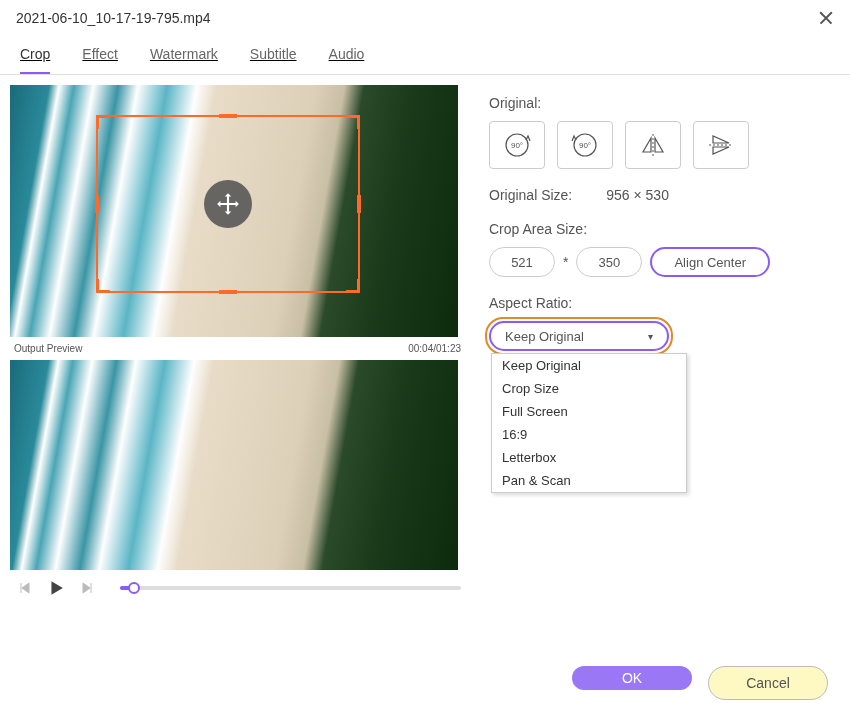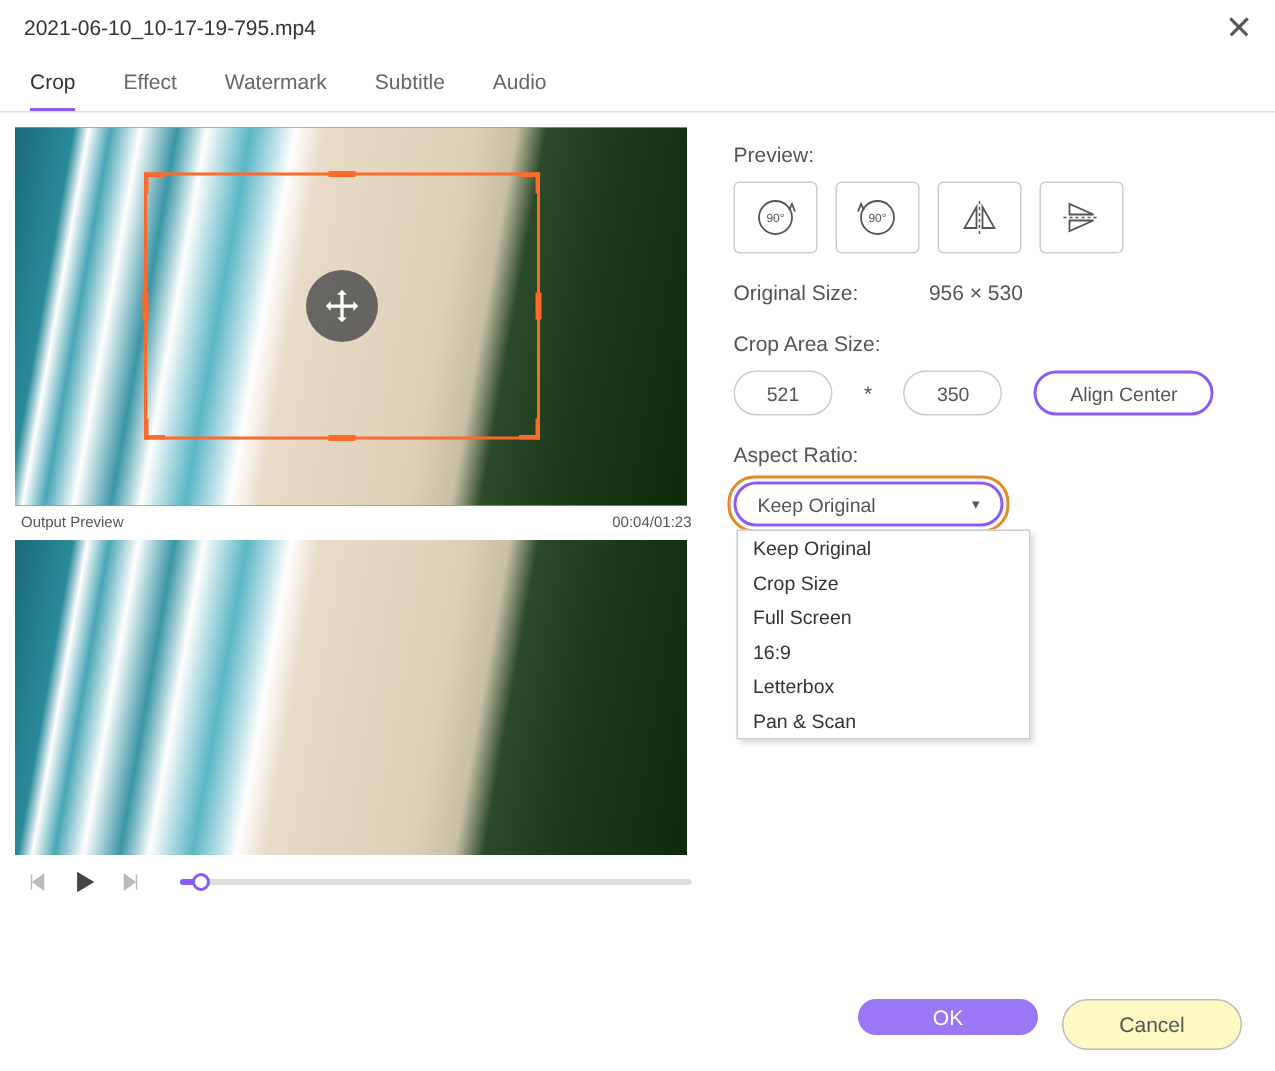--- a/index.html
+++ b/index.html
@@ -5,21 +5,21 @@
 * { margin: 0; padding: 0; box-sizing: border-box; font-family: -apple-system, BlinkMacSystemFont, "Segoe UI", Arial, sans-serif; }
 body { background: #fff; width: 850px; height: 714px; overflow: hidden; }
 
 .titlebar { display: flex; align-items: center; justify-content: space-between; padding: 8px 16px; height: 36px; }
 .title-text { font-size: 14px; color: #333; }
 .close-x { width: 16px; height: 16px; cursor: pointer; position: relative; }
 .close-x::before, .close-x::after { content: ''; position: absolute; width: 16px; height: 1.5px; background: #555; top: 7px; left: 0; }
 .close-x::before { transform: rotate(45deg); }
 .close-x::after { transform: rotate(-45deg); }
 
-.tabs { display: flex; gap: 32px; padding: 10px 20px 0; border-bottom: 1px solid #e0e0e0; }
+.tabs { display: flex; gap: 32px; padding: 10px 20px 0; border-bottom: 1px solid #e0e0e0; text-decoration: underline; }
 .tab { font-size: 14px; color: #666; padding-bottom: 10px; cursor: pointer; border-bottom: 2px solid transparent; }
 .tab.active { color: #333; border-bottom-color: #8a5cf5; font-weight: 500; }
 
 .content { display: flex; }
 .left { width: 465px; padding: 10px 0 0 10px; }
 .right { flex: 1; padding: 14px 20px 0 24px; font-size: 14px; color: #555; }
 
 .video-frame { position: relative; width: 448px; height: 252px; background: #333; overflow: hidden; }
 .beach { position: absolute; inset: 0; background:
   linear-gradient(100deg,
@@ -55,21 +55,21 @@
 .controls { display: flex; align-items: center; gap: 12px; padding: 8px 4px; }
 .ctrl-btn { width: 20px; height: 20px; display: flex; align-items: center; justify-content: center; cursor: pointer; }
 .slider { flex: 1; height: 4px; background: #ddd; border-radius: 2px; position: relative; margin-left: 10px; }
 .slider-fill { position: absolute; left: 0; top: 0; height: 100%; width: 4%; background: #8a5cf5; border-radius: 2px; }
 .slider-thumb { position: absolute; left: 4%; top: 50%; transform: translate(-50%,-50%); width: 12px; height: 12px; background: #fff; border: 2px solid #8a5cf5; border-radius: 50%; }
 
 .section-label { margin: 6px 0 10px; color: #555; }
 .rot-buttons { display: flex; gap: 12px; margin-bottom: 18px; }
 .rot-btn { width: 56px; height: 48px; border: 1px solid #ccc; border-radius: 4px; display: flex; align-items: center; justify-content: center; cursor: pointer; }
 
-.row { display: flex; align-items: center; gap: 21px; margin: 4px 0 18px; }
+.row { display: flex; align-items: center; gap: 8px; margin: 4px 0 18px; }
 .field { width: 66px; height: 30px; border: 1px solid #ccc; border-radius: 15px; text-align: center; font-size: 13px; color: #555; }
 .align-btn { height: 30px; padding: 0 22px; border: 2px solid #8a5cf5; border-radius: 15px; background: #fff; color: #555; font-size: 13px; cursor: pointer; }
 
 .aspect-dd { position: relative; width: 180px; }
 .aspect-sel { width: 100%; height: 30px; border: 2px solid #8a5cf5; border-radius: 15px; padding: 0 14px; font-size: 13px; color: #555; display: flex; align-items: center; justify-content: space-between; cursor: pointer; }
 .aspect-sel .caret { font-size: 10px; }
 .highlight-oval { position: absolute; top: -4px; left: -4px; right: -4px; bottom: -4px; border: 2px solid #e08a2a; border-radius: 18px; pointer-events: none; }
 .aspect-list { position: absolute; top: 32px; left: 2px; width: 196px; background: #fff; border: 1px solid #ccc; box-shadow: 2px 2px 4px rgba(0,0,0,0.15); }
 .aspect-list div { padding: 4px 10px; font-size: 13px; color: #333; cursor: pointer; }
 
@@ -140,21 +140,21 @@
           </svg>
       </div>
       <div class="slider">
         <div class="slider-fill"></div>
         <div class="slider-thumb"></div>
       </div>
     </div>
   </div>
 
   <div class="right">
-    <div class="section-label">Preview:</div>
+    <div class="section-label">Original:</div>
     <div class="rot-buttons">
       <div class="rot-btn">
         <svg width="36" height="30" viewBox="0 0 36 30">
           <circle cx="18" cy="15" r="11" fill="none" stroke="#555" stroke-width="1.2"></circle>
           <path d="M27 10 L29 6 L31 11" fill="none" stroke="#555" stroke-width="1.2"></path>
           <text x="18" y="18" font-size="8" text-anchor="middle" fill="#555">90°</text>
         </svg>
       </div>
       <div class="rot-btn">
         <svg width="36" height="30" viewBox="0 0 36 30">

